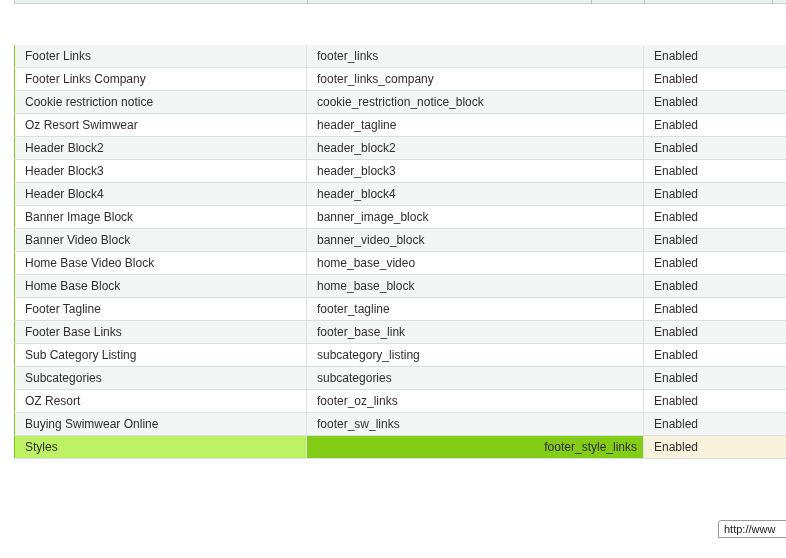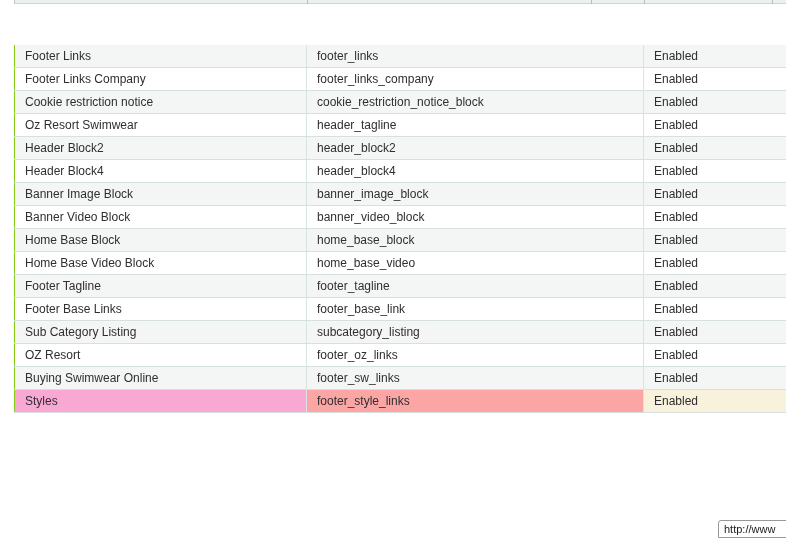--- a/index.html
+++ b/index.html
@@ -122,72 +122,82 @@
     <td class="with-vsep">Oz Resort Swimwear</td>
     <td class="with-vsep">header_tagline</td>
     <td>Enabled</td>
   </tr>
       <tr>
     <td class="with-vsep">Header Block2</td>
     <td class="with-vsep">header_block2</td>
     <td>Enabled</td>
   </tr>
       <tr>
+    <td class="with-vsep">Header Block3</td>
+    <td class="with-vsep">header_block3</td>
+    <td>Enabled</td>
+  </tr>
+      <tr>
     <td class="with-vsep">Header Block4</td>
     <td class="with-vsep">header_block4</td>
     <td>Enabled</td>
   </tr>
       <tr>
     <td class="with-vsep">Banner Image Block</td>
     <td class="with-vsep">banner_image_block</td>
     <td>Enabled</td>
   </tr>
       <tr>
     <td class="with-vsep">Banner Video Block</td>
     <td class="with-vsep">banner_video_block</td>
     <td>Enabled</td>
   </tr>
       <tr>
+    <td class="with-vsep">Home Base Video Block</td>
+    <td class="with-vsep">home_base_video</td>
+    <td>Enabled</td>
+  </tr>
+      <tr>
     <td class="with-vsep">Home Base Block</td>
     <td class="with-vsep">home_base_block</td>
     <td>Enabled</td>
   </tr>
       <tr>
-    <td class="with-vsep">Home Base Video Block</td>
-    <td class="with-vsep">home_base_video</td>
-    <td>Enabled</td>
-  </tr>
-      <tr>
     <td class="with-vsep">Footer Tagline</td>
     <td class="with-vsep">footer_tagline</td>
     <td>Enabled</td>
   </tr>
       <tr>
     <td class="with-vsep">Footer Base Links</td>
     <td class="with-vsep">footer_base_link</td>
     <td>Enabled</td>
   </tr>
       <tr>
     <td class="with-vsep">Sub Category Listing</td>
     <td class="with-vsep">subcategory_listing</td>
     <td>Enabled</td>
   </tr>
       <tr>
+    <td class="with-vsep">Subcategories</td>
+    <td class="with-vsep">subcategories</td>
+    <td>Enabled</td>
+  </tr>
+      <tr>
     <td class="with-vsep">OZ Resort</td>
     <td class="with-vsep">footer_oz_links</td>
     <td>Enabled</td>
   </tr>
       <tr>
     <td class="with-vsep">Buying Swimwear Online</td>
     <td class="with-vsep">footer_sw_links</td>
     <td>Enabled</td>
   </tr>
       <tr class="highlighted">
-    <td class="with-vsep" style="background-color: #f9a8d4;">Styles</td>
-    <td class="with-vsep" style="background-color: #fca5a5;">footer_style_links</td>
+    <td class="with-vsep" style="background-color: #bef264;">Styles</td>
+    <td class="with-vsep" style="background-color: #84cc16; text-align: right;">footer_style_links</td>
     <td style="background-color: rgb(248, 242, 220);">Enabled</td>
   </tr>
     </tbody>
 </table>
 
 <div class="status-tooltip">
   <span>http://www</span>
 </div>
 
 </body></html>

